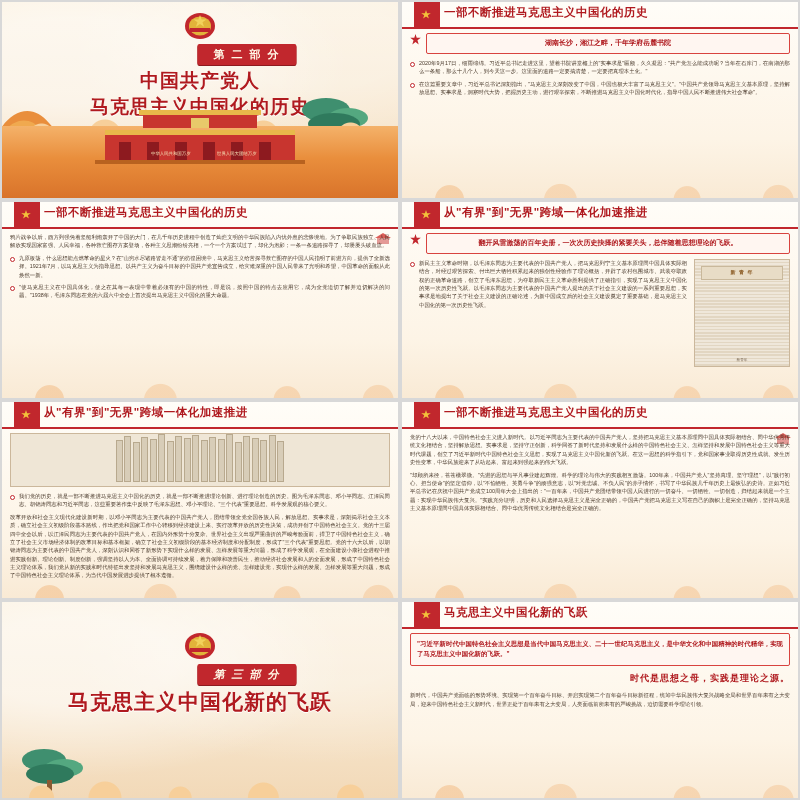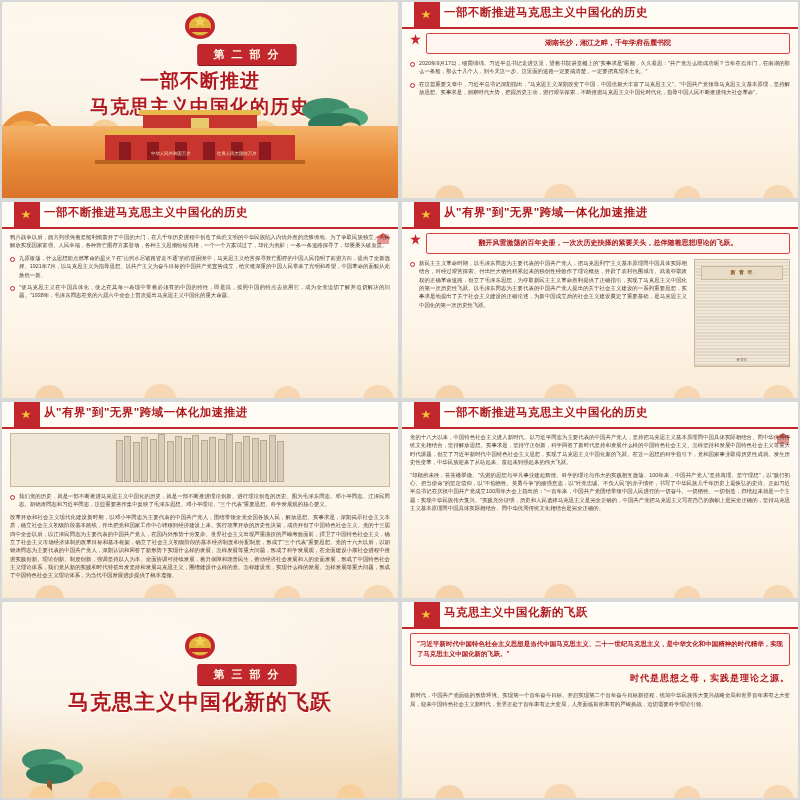--- a/index.html
+++ b/index.html
@@ -203,21 +203,21 @@
   <div class="slide cover">
     <div class="sky"></div>
     <svg class="emblem" viewBox="0 0 40 34">
       <ellipse cx="20" cy="18" rx="15" ry="13" fill="#c1272d"></ellipse>
       <ellipse cx="20" cy="18" rx="11" ry="9.5" fill="#e2b43a"></ellipse>
       <rect x="10" y="20" width="20" height="4" fill="#c1272d"></rect>
       <polygon points="20,7 21.6,11.5 26.4,11.5 22.5,14.3 24,18.8 20,16 16,18.8 17.5,14.3 13.6,11.5 18.4,11.5" fill="#f2d25c"></polygon>
     </svg>
     <div class="cover-band">第 二 部 分</div>
     <div class="cover-title">
-      <div>一部不断推进</div>
+      <div>中国共产党人</div>
       <div>马克思主义中国化的历史</div>
     </div>
 
     <svg class="hill" style="left:-8px;width:90px;height:80px;" viewBox="0 0 90 80">
       <path d="M-5 80 C 5 35, 35 20, 55 45 C 70 62, 80 70, 90 80 Z" fill="#e98e3c"></path>
       <path d="M-5 80 C 8 45, 30 32, 48 52 C 62 68, 72 74, 82 80 Z" fill="#f0a94f"></path>
     </svg>
     <svg class="tree" style="right:24px;width:78px;height:66px;" viewBox="0 0 78 66">
       <ellipse cx="30" cy="24" rx="24" ry="12" fill="#3f8f6f"></ellipse>
       <ellipse cx="52" cy="32" rx="20" ry="10" fill="#54a880"></ellipse>
@@ -369,21 +369,21 @@
   </div>
 
   <div class="slide cover">
     <div class="sky"></div>
     <svg class="emblem" style="top:26px;" viewBox="0 0 40 34">
       <ellipse cx="20" cy="18" rx="15" ry="13" fill="#c1272d"></ellipse>
       <ellipse cx="20" cy="18" rx="11" ry="9.5" fill="#e2b43a"></ellipse>
       <rect x="10" y="20" width="20" height="4" fill="#c1272d"></rect>
       <polygon points="20,7 21.6,11.5 26.4,11.5 22.5,14.3 24,18.8 20,16 16,18.8 17.5,14.3 13.6,11.5 18.4,11.5" fill="#f2d25c"></polygon>
     </svg>
-    <div class="cover-band" style="top:62px;">第 三 部 分</div>
+    <div class="cover-band" style="top:62px;font-style:italic;">第 三 部 分</div>
     <div class="cover-title" style="top:86px;font-size:21px;">
       <div>马克思主义中国化新的飞跃</div>
     </div>
     <svg class="tree" style="left:14px;bottom:0;width:74px;height:60px;" viewBox="0 0 74 60">
       <ellipse cx="28" cy="22" rx="22" ry="11" fill="#3f8f6f"></ellipse>
       <ellipse cx="48" cy="30" rx="19" ry="9" fill="#54a880"></ellipse>
       <ellipse cx="34" cy="36" rx="24" ry="10" fill="#2f7a5d"></ellipse>
       <rect x="31" y="42" width="5" height="16" fill="#8a5a33"></rect>
     </svg>
     <div class="cloudrow" style="bottom:0;height:22px;"></div>

